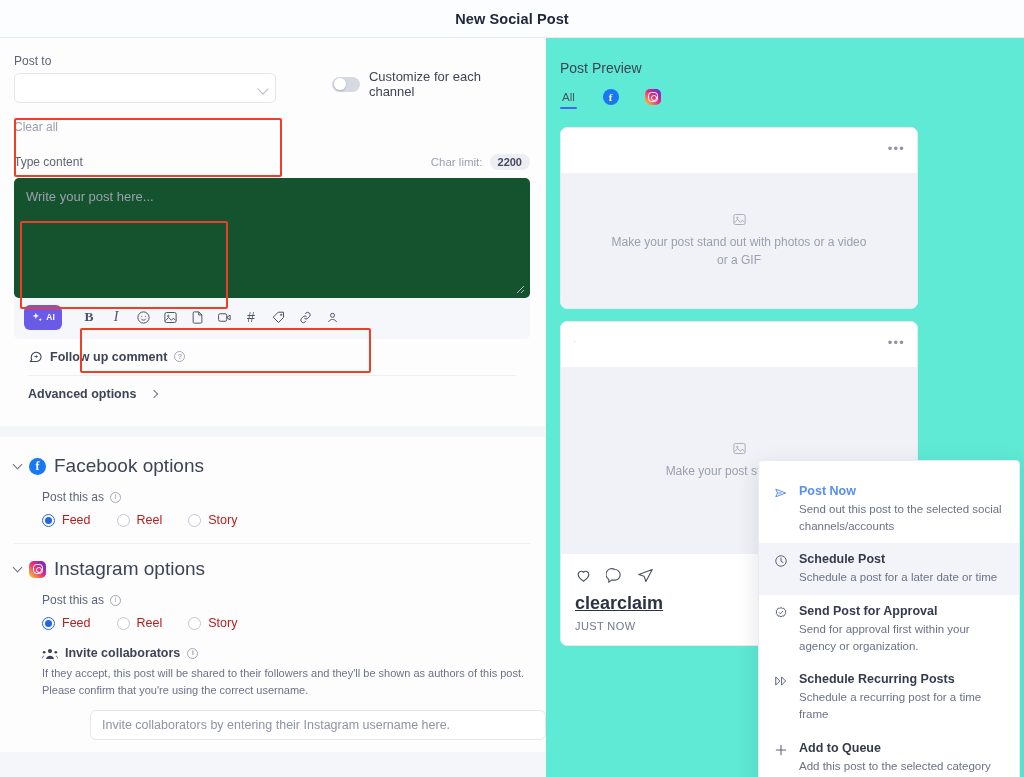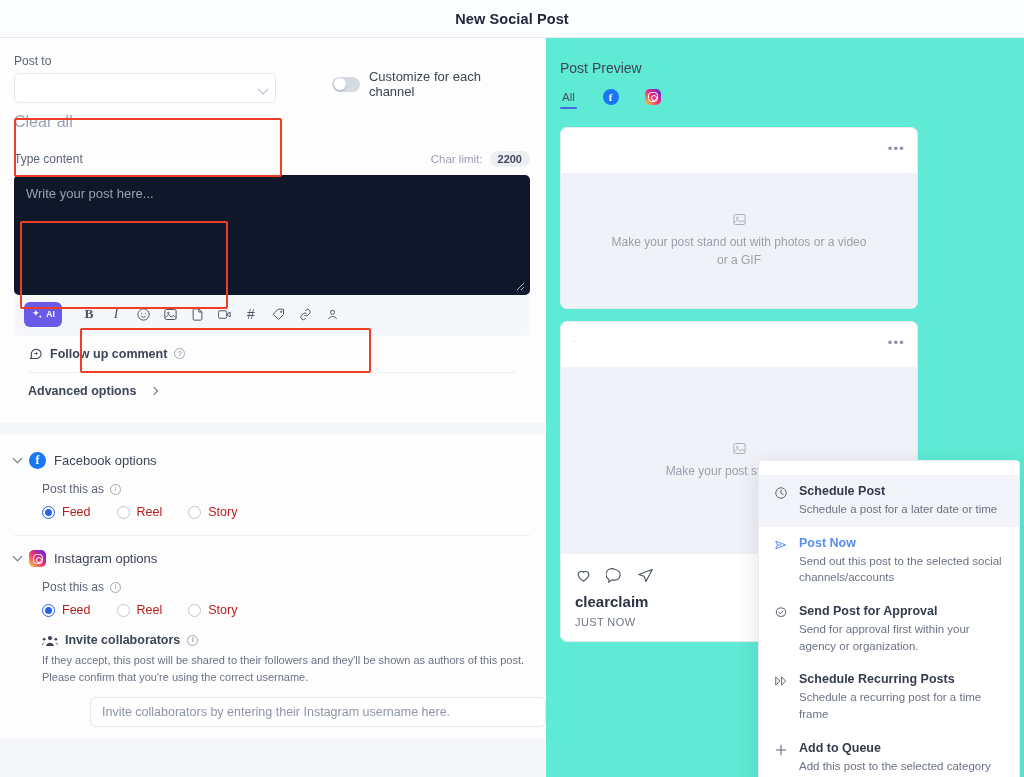--- a/index.html
+++ b/index.html
@@ -34,40 +34,40 @@
   .row-top{ display:flex; align-items:flex-start; }
 
   .select-wrap{ width:262px; position:relative; }
   .select-box{
     height:30px; border:1px solid #e4e7ee; border-radius:5px; background:#fff;
     display:flex; align-items:center; padding:0 8px; position:relative;
   }
   .chev{ position:absolute; right:8px; top:11px; width:8px; height:8px;
     border-right:1.4px solid #b6bcca; border-bottom:1.4px solid #b6bcca;
     transform:rotate(45deg); }
-  .clear-all{ font-size:16px; color:#9aa0b0; margin-top:10px; }
+  .clear-all{ font-size:12px; color:#9aa0b0; margin-top:17px; }
 
   .hl{ position:absolute; border:2px solid #f03d25; border-radius:2px; pointer-events:none; }
   #hl-postto{ left:14px; top:80px; width:268px; height:59px; }
   #hl-textarea{ left:20px; top:183px; width:208px; height:88px; }
   #hl-toolbar{ left:80px; top:290px; width:291px; height:45px; }
 
   .toggle-row{ display:flex; align-items:center; margin-left:56px; margin-top:15px;}
   .toggle{ width:28px; height:15px; border-radius:8px; background:#d5d9e2; position:relative; flex:none;}
   .toggle .knob{ width:12px; height:12px; border-radius:50%; background:#fff; position:absolute; top:1.5px; left:2px;
      box-shadow:0 1px 2px rgba(0,0,0,.18);}
   .toggle-lbl{ margin-left:9px; font-size:13px; color:#3d4456; }
 
   .content-head{ display:flex; align-items:center; justify-content:space-between; margin-top:20px; }
   .charlimit{ font-size:11.5px; color:#9aa0b0; display:flex; align-items:center; gap:7px;}
   .charlimit .pill{ background:#eceef3; color:#434a5e; font-weight:bold; font-size:11px;
       border-radius:9px; padding:2px 8px; }
 
   .editor{
-    margin-top:8px; background:#0f172a; border-radius:5px; height:120px; position:relative;
+    margin-top:8px; background:#14532d; border-radius:5px; height:120px; position:relative;
     padding:11px 12px;
   }
   .editor .ph{ color:#9aa0b0; font-size:13px; }
   .resize{ position:absolute; right:5px; bottom:4px; width:10px; height:10px; color:#b4bac7; font-size:11px; line-height:10px;}
 
   .toolbar{ display:flex; align-items:center; margin-top:4px; height:44px; background:#f6f7fa;
      border-radius:0 0 5px 5px; padding:0 10px; margin-top:-3px;}
   .ai-btn{ width:38px;height:25px;background:#6a5ae8;border-radius:6px;display:flex;align-items:center;
      justify-content:center;gap:2px;color:#fff;font-size:8.5px;font-weight:bold;flex:none;}
   .tools{ display:flex; align-items:center; gap:5px; margin-left:16px;}
@@ -80,21 +80,21 @@
   .advanced{ font-size:12.5px;font-weight:bold;color:#3d4456; padding:11px 0 13px 14px;
      display:flex;align-items:center;gap:15px;}
   .chev-r{ width:6px;height:6px;border-right:1.5px solid #6b7286;border-top:1.5px solid #6b7286;
      transform:rotate(45deg); display:inline-block;}
 
   
   .card2{ margin-top:11px; padding:18px 16px 12px 14px; }
   .opt-head{ display:flex; align-items:center; gap:8px; }
   .opt-chev{ width:7px;height:7px;border-right:1.6px solid #6b7286;border-bottom:1.6px solid #6b7286;
      transform:rotate(45deg); margin-top:-4px; }
-  .opt-title{ font-size:13px; color:#3d4456; }
+  .opt-title{ font-size:19px; color:#3d4456; }
   .fb-ico{width:17px;height:17px;border-radius:50%;background:#1877f2;display:flex;align-items:center;
      justify-content:center;color:#fff;font-weight:bold;font-size:12px;font-family:"Liberation Serif",serif;flex:none;}
   .ig-ico{width:17px;height:17px;border-radius:5px;flex:none;
      background:linear-gradient(45deg,#f9ce34 3%,#ee2a7b 50%,#6228d7 95%);
      display:flex;align-items:center;justify-content:center;}
   .ig-ico .sq{width:10px;height:10px;border:1.4px solid #fff;border-radius:3.5px;position:relative;}
   .ig-ico .sq:after{content:"";position:absolute;width:4px;height:4px;border:1.2px solid #fff;border-radius:50%;
      top:2px;left:2px;}
 
   .postas{ margin:13px 0 0 28px; }
@@ -130,21 +130,21 @@
   .pcard-head .tiny{ position:absolute; left:12px; top:14px; font-size:9px; color:#c5cad4;}
   .media{ background:#f1f2f7; height:135px; display:flex;flex-direction:column;align-items:center;
      justify-content:center; gap:7px; padding:0 46px;}
   .media-txt{ font-size:12px;color:#9aa0b0;text-align:center;line-height:1.45;}
   .actions{ height:40px; display:flex;align-items:center;justify-content:space-around;
      border-top:1px solid #eef0f4; }
   .act{ display:flex;align-items:center;gap:7px;font-size:12px;font-weight:bold;color:#4b5365;}
   .media2{ height:187px; }
   .ig-actions{ display:flex; align-items:center; gap:14px; padding:13px 14px 0 14px;}
   .ig-meta{ padding:9px 14px 13px 14px;}
-  .ig-user{ font-size:15px;font-weight:bold;color:#2c3345;}
+  .ig-user{ font-size:18px;font-weight:bold;color:#2c3345;text-decoration:underline;}
   .ig-time{ font-size:11px;color:#70778a;margin-top:6px;letter-spacing:.4px;}
 
   
   .menu{ position:absolute; left:758px; top:460px; width:262px; background:#fff;
      border:1px solid #e9ebf0; border-radius:4px; box-shadow:0 6px 22px rgba(30,36,60,.13);
      padding:14px 0 10px 0; z-index:30;}
   .mi{ display:flex; gap:10px; padding:9px 16px 9px 14px;}
   .mi.sel{ background:#f2f4f9; }
   .mi-ico{ width:16px; flex:none; display:flex;justify-content:center;padding-top:2px; color:#5a6275;}
   .mi-t{ font-size:12.5px; font-weight:bold; color:#39405280; color:#343b4d; }
@@ -434,42 +434,42 @@
         </div>
         <div class="ig-meta">
           <div class="ig-user">clearclaim</div>
           <div class="ig-time">JUST NOW</div>
         </div>
       </div>
     </div>
   </div>
 
   <div class="menu">
+    <div class="mi active">
+      <div class="mi-ico">
+        <svg width="14" height="14" viewBox="0 0 24 24" fill="none" stroke="currentColor" stroke-width="1.7">
+          <path d="M3 5.5l17 6.5-17 6.5 3-6.5z" stroke-linejoin="round"></path>
+            <path d="M6 12h7"></path>
+        </svg>
+      </div>
+      <div>
+        <div class="mi-t">Post Now</div>
+        <div class="mi-d">Send out this post to the selected social channels/accounts</div>
+      </div>
+    </div>
     <div class="mi sel">
       <div class="mi-ico">
         <svg width="14" height="14" viewBox="0 0 24 24" fill="none" stroke="currentColor" stroke-width="1.7">
           <circle cx="12" cy="12" r="9"></circle>
             <path d="M12 7v5.5l3.5 2" stroke-linecap="round"></path>
         </svg>
       </div>
       <div>
         <div class="mi-t">Schedule Post</div>
         <div class="mi-d">Schedule a post for a later date or time</div>
-      </div>
-    </div>
-    <div class="mi active">
-      <div class="mi-ico">
-        <svg width="14" height="14" viewBox="0 0 24 24" fill="none" stroke="currentColor" stroke-width="1.7">
-          <path d="M3 5.5l17 6.5-17 6.5 3-6.5z" stroke-linejoin="round"></path>
-            <path d="M6 12h7"></path>
-        </svg>
-      </div>
-      <div>
-        <div class="mi-t">Post Now</div>
-        <div class="mi-d">Send out this post to the selected social channels/accounts</div>
       </div>
     </div>
     <div class="mi">
       <div class="mi-ico">
         <svg width="14" height="14" viewBox="0 0 24 24" fill="none" stroke="currentColor" stroke-width="1.7">
           <path d="M12 2.8l2.4 1.3 2.7-.2 1 2.5 2.2 1.6-.8 2.6.8 2.6-2.2 1.6-1 2.5-2.7-.2L12 18.4l-2.4-1.3-2.7.2-1-2.5L3.7 13l.8-2.6L3.7 7.8l2.2-1.6 1-2.5 2.7.2z" stroke-linejoin="round"></path>
           <path d="M8.8 11.2l2.2 2.2 4.2-4.4" stroke-linecap="round"></path>
         </svg>
       </div>
       <div>

